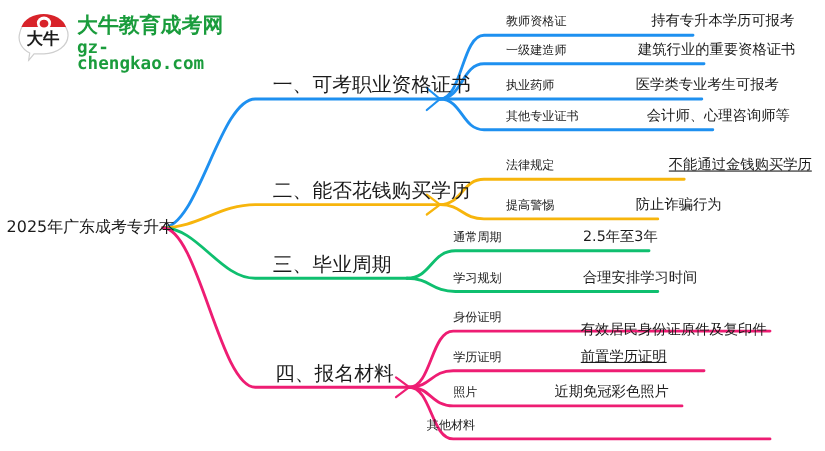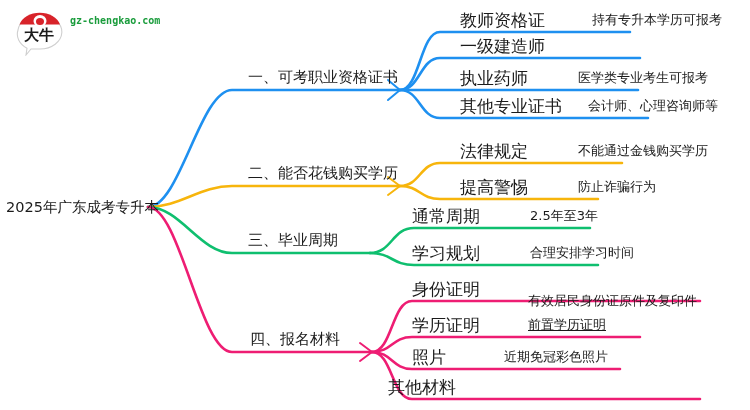--- a/index.html
+++ b/index.html
@@ -10,46 +10,47 @@
   }
   #canvas{position:absolute;inset:0;width:750px;height:410px;}
   svg.links{position:absolute;left:0;top:0;width:750px;height:410px;pointer-events:none;}
 
   
   .logo{position:absolute;left:14px;top:10px;width:190px;height:48px;}
   .logo-mark{position:absolute;left:0;top:0;width:52px;height:46px;}
   .logo-text{position:absolute;left:56px;top:2px;}
   .logo-cn{font-size:19px;font-weight:bold;color:#1a9c3c;letter-spacing:0px;line-height:22px;
            font-family:"DejaVu Sans","Liberation Sans",sans-serif;}
-  .logo-url{font-size:10px;font-weight:bold;color:#1a9c3c;line-height:15px;margin-top:1px;
+  .logo-url{font-size:16px;font-weight:bold;color:#1a9c3c;line-height:15px;margin-top:1px;
             font-family:"DejaVu Sans Mono","Liberation Mono",monospace;}
 
   
   .node{position:absolute;white-space:nowrap;color:#1b1b1b;}
   .root{font-size:14.5px;line-height:16px;}
-  .lvl1{font-size:15px;line-height:15px;}
-  .lvl2{font-size:17px;line-height:14px;}
+  .lvl1{font-size:18px;line-height:15px;}
+  .lvl2{font-size:11px;line-height:14px;}
   .lvl3{font-size:13px;line-height:14px;}
 </style>
 </head>
 <body>
 
 <div id="canvas">
 
   <div class="logo">
     <div class="logo-mark">
       <svg width="52" height="46" viewBox="0 0 52 46">
         <path d="M4 20 A22 17 0 1 1 26 39 L17 39 L12 45 L13 38.2 A22 17 0 0 1 4 20 Z" fill="#ffffff" stroke="#cfcfcf" stroke-width="1.1"></path>
         <path d="M5.5 14.5 A21 16 0 0 1 46 14.5 Z" fill="#d8232a"></path>
         <ellipse cx="26" cy="11" rx="6.5" ry="6" fill="#ffffff"></ellipse>
         <ellipse cx="26" cy="11.5" rx="4" ry="3.6" fill="#d8232a"></ellipse>
         <text x="25" y="30" font-size="15" font-weight="bold" fill="#1b1b1b" text-anchor="middle" font-family="DejaVu Sans, sans-serif">大牛</text>
       </svg>
     </div>
     <div class="logo-text">
+      <div class="logo-cn">大牛教育成考网</div>
       <div class="logo-url">gz-chengkao.com</div>
     </div>
   </div>
 
   <svg class="links" viewBox="0 0 750 410" xmlns="http://www.w3.org/2000/svg">
     <g fill="none" stroke-width="2.6" stroke-linecap="round">
 
       <path d="M148,207 C180,207 200,90 232,90 L400,90" stroke="#1e90f0"></path>
 
       <path d="M400,90 L388,80 M400,90 L388,100" stroke="#1e90f0" stroke-width="2"></path>
@@ -76,28 +77,29 @@
       <path d="M372,352 C392,352 392,399 412,399 L700,399" stroke="#ee1d73"></path>
     </g>
   </svg>
 
   <div class="node root" style="left:6px;top:199px;">2025年广东成考专升本</div>
 
   <div class="node lvl1" style="left:248px;top:70px;">一、可考职业资格证书</div>
   <div class="node lvl2" style="left:460px;top:13px;">教师资格证</div>
   <div class="node lvl3" style="left:592px;top:13px;">持有专升本学历可报考</div>
   <div class="node lvl2" style="left:460px;top:39px;">一级建造师</div>
+  <div class="node lvl3" style="left:580px;top:39px;">建筑行业的重要资格证书</div>
   <div class="node lvl2" style="left:460px;top:71px;">执业药师</div>
   <div class="node lvl3" style="left:578px;top:71px;">医学类专业考生可报考</div>
   <div class="node lvl2" style="left:460px;top:99px;">其他专业证书</div>
   <div class="node lvl3" style="left:588px;top:99px;">会计师、心理咨询师等</div>
 
   <div class="node lvl1" style="left:248px;top:166px;">二、能否花钱购买学历</div>
   <div class="node lvl2" style="left:460px;top:144px;">法律规定</div>
-  <div class="node lvl3" style="left:578px;top:144px;">不能通过金钱购买学历</div>
+  <div class="node lvl3" style="left:608px;top:144px;text-decoration:underline;">不能通过金钱购买学历</div>
   <div class="node lvl2" style="left:460px;top:180px;">提高警惕</div>
   <div class="node lvl3" style="left:578px;top:180px;">防止诈骗行为</div>
 
   <div class="node lvl1" style="left:248px;top:233px;">三、毕业周期</div>
   <div class="node lvl2" style="left:412px;top:209px;">通常周期</div>
   <div class="node lvl3" style="left:530px;top:209px;">2.5年至3年</div>
   <div class="node lvl2" style="left:412px;top:246px;">学习规划</div>
   <div class="node lvl3" style="left:530px;top:246px;">合理安排学习时间</div>
 
   <div class="node lvl1" style="left:250px;top:332px;">四、报名材料</div>

